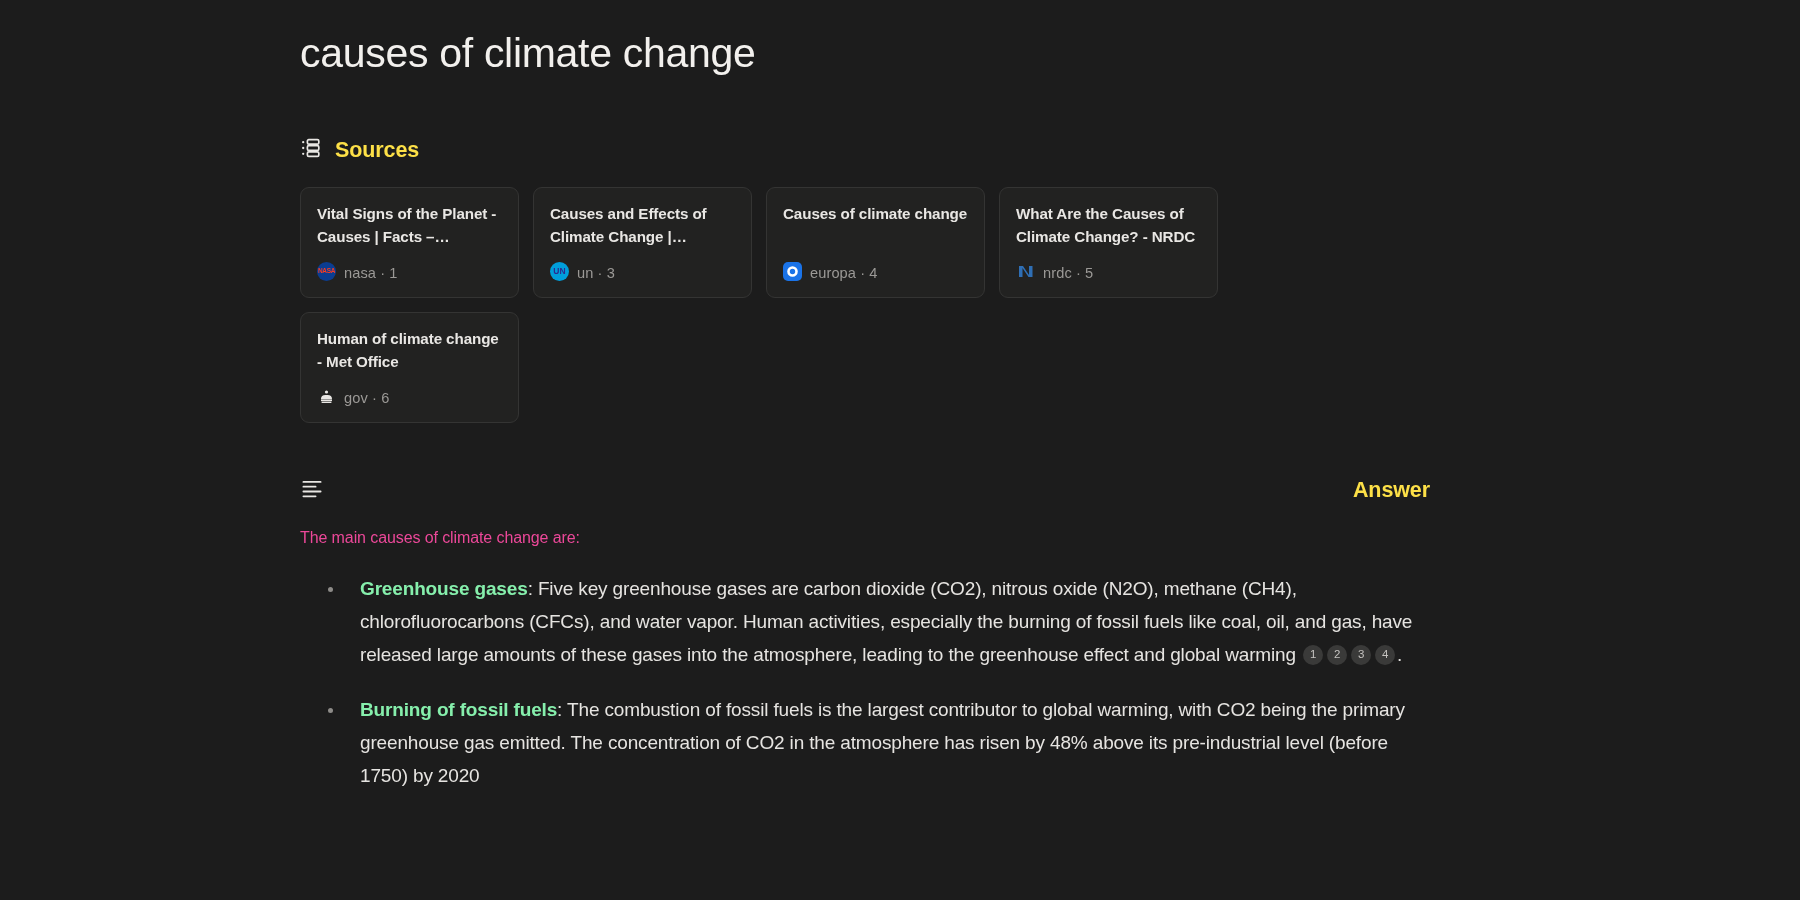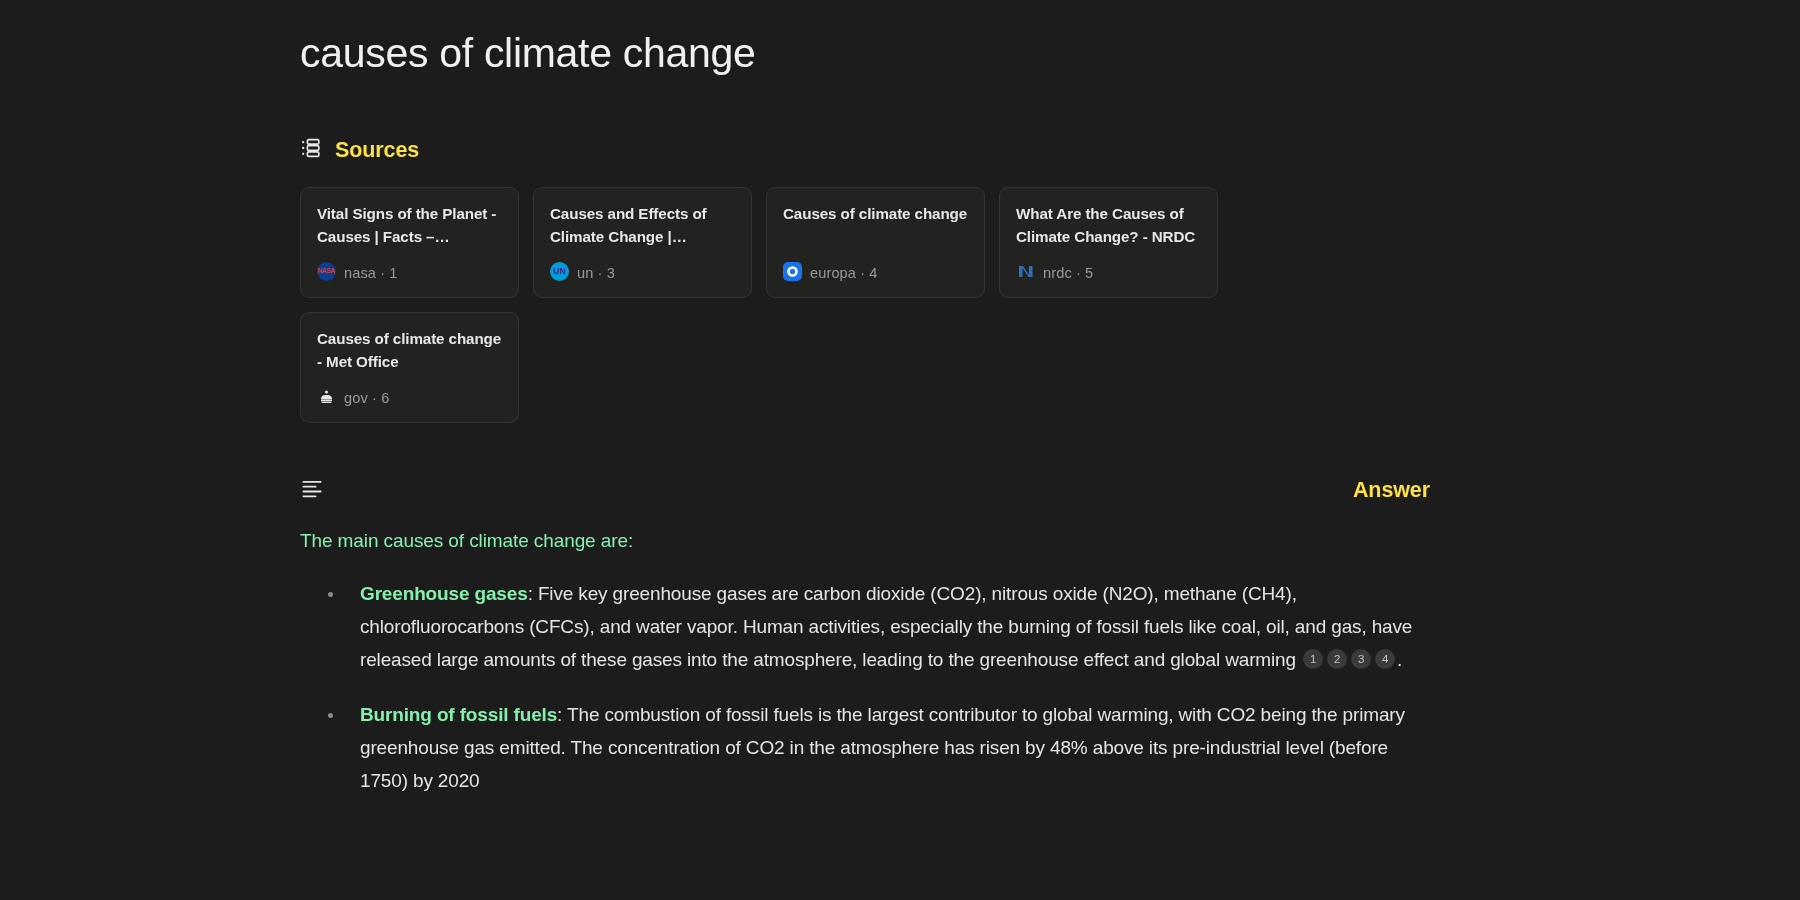--- a/index.html
+++ b/index.html
@@ -117,22 +117,22 @@
     color: #9b9996;
     font-size: 14.6px;
     font-weight: 400;
     letter-spacing: 0.1px;
     white-space: nowrap;
   }
 
   
   .answer-body { margin-top: 22px; }
   .answer-lead {
-    color: #86efac;
-    font-size: 19px;
+    color: #ec4899;
+    font-size: 16px;
     line-height: 1.55;
     letter-spacing: -0.1px;
   }
   .bullets { margin-top: 21px; }
   .bullet {
     position: relative;
     padding-left: 60px;
     margin-bottom: 22px;
     color: #e6e4e1;
     font-size: 19px;
@@ -232,21 +232,21 @@
           <span class="favicon fav-nrdc">
             <svg width="19" height="19" viewBox="0 0 19 19">
               <path d="M3 15 L3 4 L7 4 L13 13 L13 4 L16.5 4 L16.5 15 L12.5 15 L6.5 6 L6.5 15 Z" fill="#2f6fb5"></path>
             </svg>
           </span>
           <span class="source-domain"><span>nrdc</span>&nbsp;<span>·</span>&nbsp;<span>5</span></span>
         </div>
       </div>
 
       <div class="source-card">
-        <div class="source-title">Causes of climate change - Met Office</div>
+        <div class="source-title">Human of climate change - Met Office</div>
         <div class="source-meta">
           <span class="favicon fav-gov">
             <svg width="19" height="19" viewBox="0 0 19 19">
               <circle cx="9.5" cy="5" r="1.6" fill="#e8e6e3"></circle>
               <path d="M4 12 Q4 7.5 9.5 8 Q15 7.5 15 12 Z" fill="#e8e6e3"></path>
               <rect x="4" y="12.4" width="11" height="1.7" fill="#e8e6e3"></rect>
               <rect x="4.6" y="14.6" width="9.8" height="1.4" fill="#e8e6e3"></rect>
             </svg>
           </span>
           <span class="source-domain"><span>gov</span>&nbsp;<span>·</span>&nbsp;<span>6</span></span>

